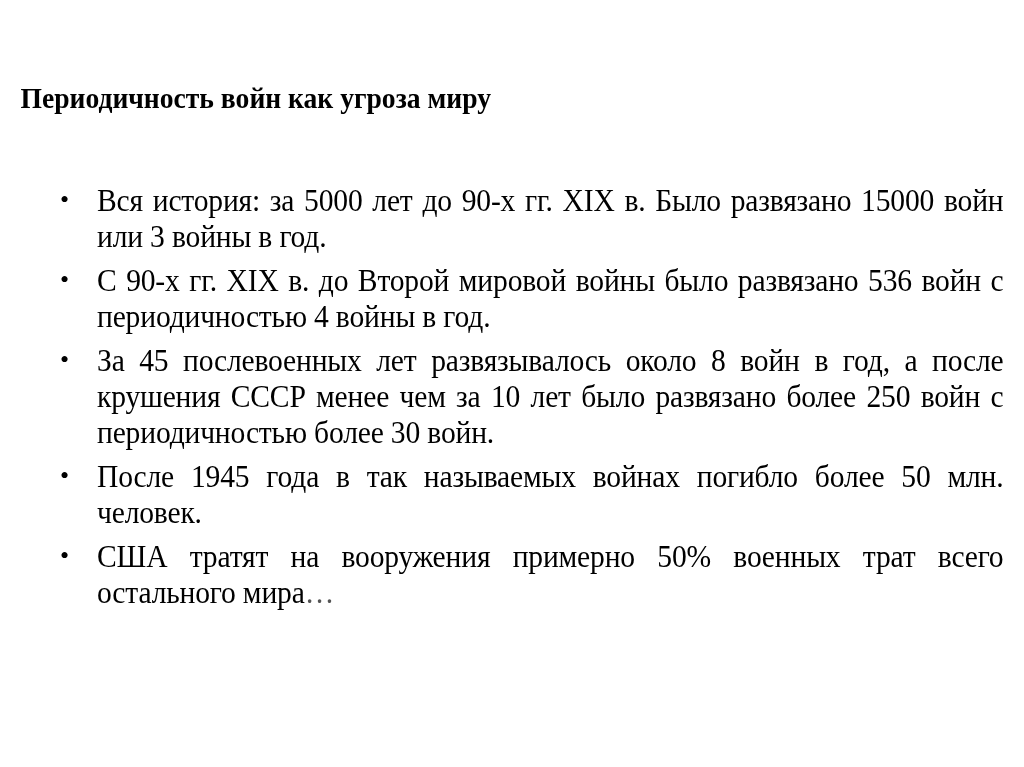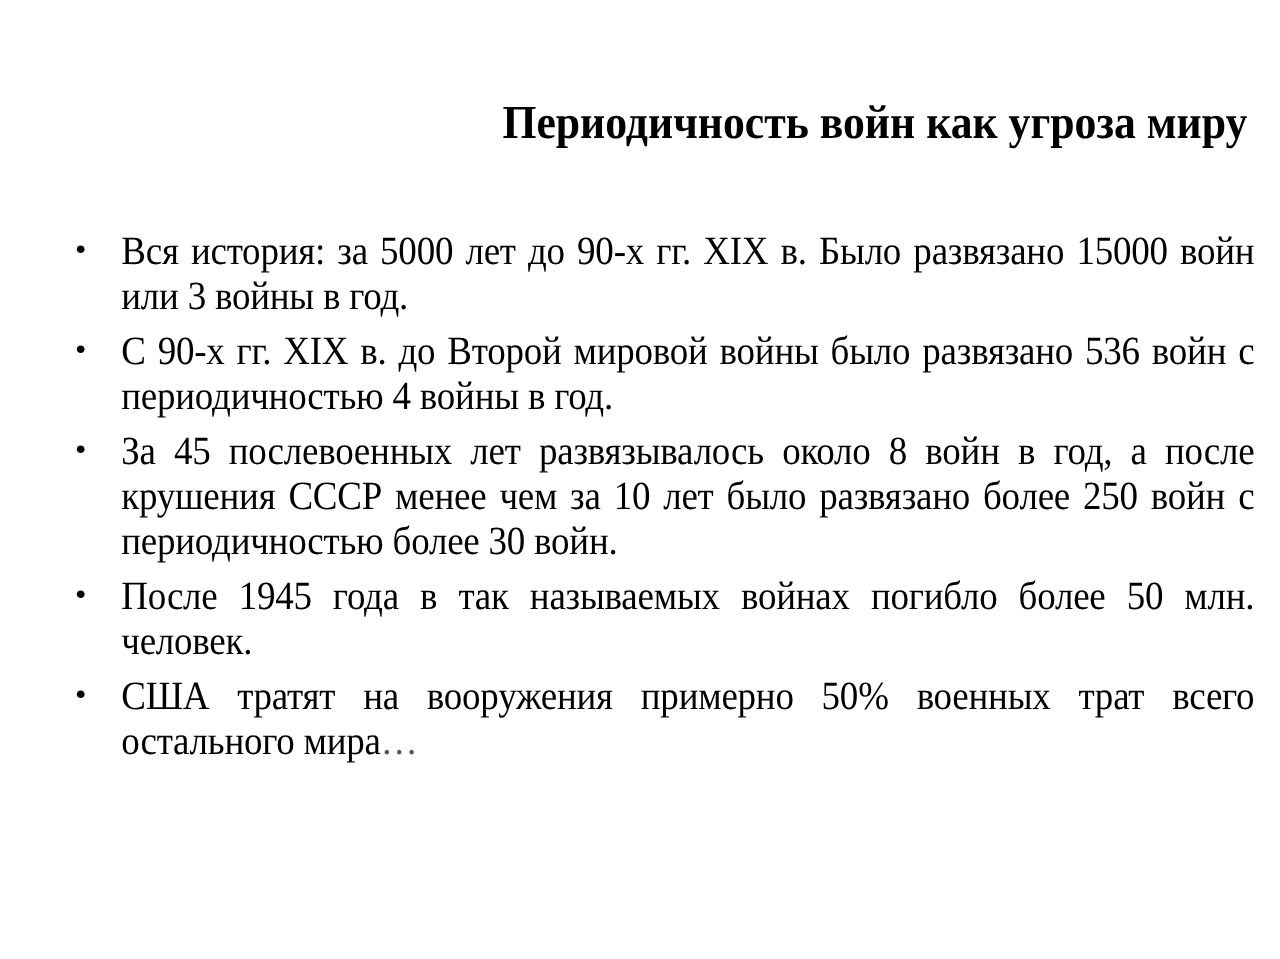--- a/index.html
+++ b/index.html
@@ -3,21 +3,21 @@
 <meta charset="utf-8">
 <style>
   html, body { margin: 0; padding: 0; }
   body {
     width: 1024px; height: 767px; background: #ffffff; overflow: hidden;
     font-family: "Liberation Serif", serif; color: #000;
     position: relative;
   }
   .title {
     position: absolute; left: 0; width: 1024px; top: 74px;
-    text-align: right; font-weight: bold; font-size: 38px; line-height: 48px;
+    text-align: left; font-weight: bold; font-size: 30px; line-height: 48px;
   }
   .title span { display: inline-block; transform: scaleX(0.92); transform-origin: center; }
   .bullets {
     position: absolute; left: 60px; top: 182px; width: 905px;
     margin: 0; padding: 0; list-style: none;
   }
   .bullet {
     position: relative; padding-left: 37px;
     font-size: 32px; line-height: 36px; margin-bottom: 8px;
   }

